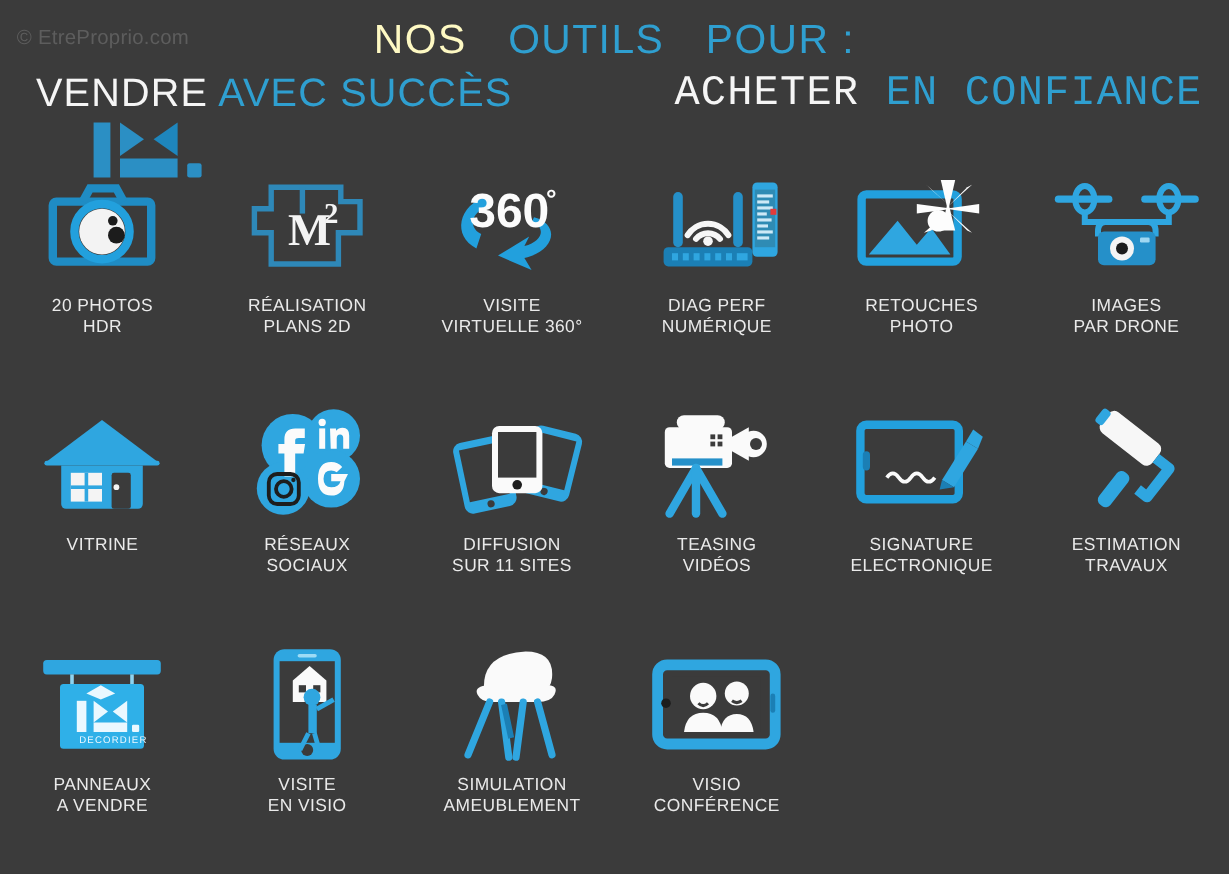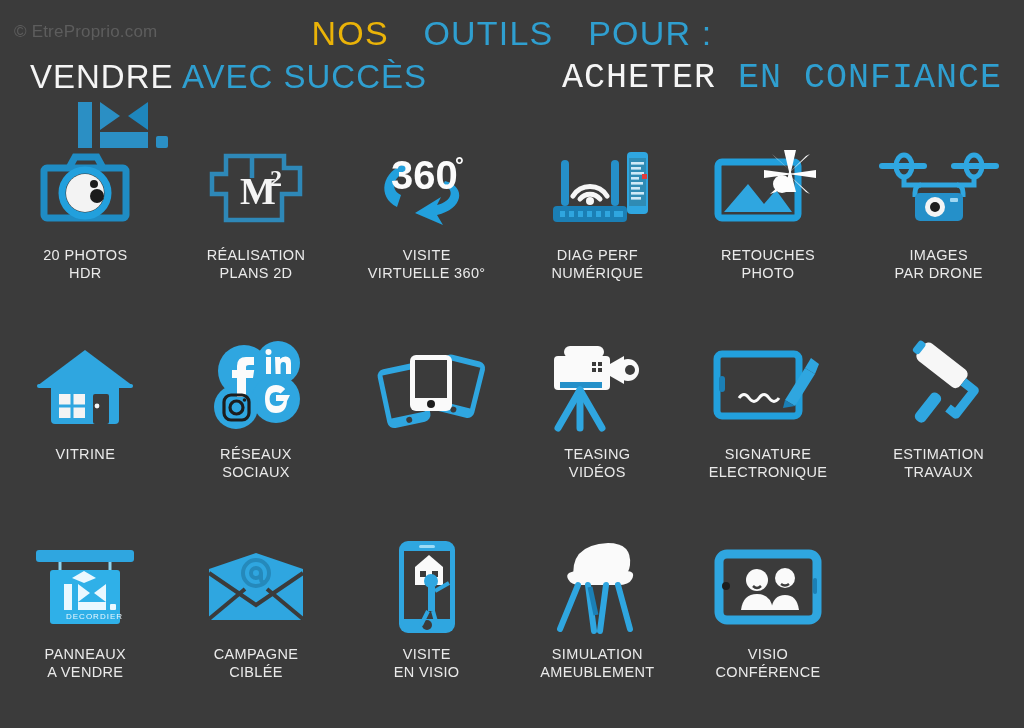--- a/index.html
+++ b/index.html
@@ -25,21 +25,21 @@
     font-family:"Liberation Sans",sans-serif;
     text-align:right;
   }
   
   .title-row{
     position:absolute;top:14px;left:0;width:1024px;
     text-align:center;
     font-size:34px;letter-spacing:1.2px;font-weight:400;
     white-space:nowrap;
   }
-  .title-row .w{color:#eab308;}
+  .title-row .w{color:#fef9c3;}
   .title-row .b{color:#2f9fd0;margin-left:24px;}
   .sub-row{
     position:absolute;top:58px;left:0;width:884px;
     height:42px;
   }
   .sub-left{
     position:absolute;left:30px;top:0;
     font-size:33px;letter-spacing:1px;white-space:nowrap;
   }
   .sub-right{
@@ -308,20 +308,22 @@
             <rect x="71" y="20" width="32" height="42" fill="#3b3b3b"></rect>
             <circle cx="87" cy="67" r="3" fill="#3b3b3b"></circle>
           </g>
           <g>
             <rect x="38" y="12" width="42" height="56" rx="6" fill="#fafafa"></rect>
             <rect x="43" y="17" width="32" height="38" fill="#3b3b3b"></rect>
             <circle cx="59" cy="61" r="4" fill="#1d1d1d"></circle>
           </g>
         </svg>
       </div>
+      <div class="label">DIFFUSION
+SUR 11 SITES</div>
     </div>
 
     <div class="cell">
       <div class="icon-wrap">
         <svg width="106" height="90" viewBox="0 0 106 90">
           <rect x="20" y="4" width="40" height="12" rx="6" fill="#fafafa"></rect>
           <rect x="10" y="14" width="56" height="34" rx="4" fill="#fafafa"></rect>
           <path d="M66 22 l14 -8 v28 l-14 -8 z" fill="#fafafa"></path>
           <circle cx="84" cy="28" r="11" fill="#fafafa"></circle>
           <circle cx="86" cy="28" r="5" fill="#3b3b3b"></circle>
@@ -392,37 +394,20 @@
             <rect x="76" y="60" width="6" height="6" rx="1"></rect>
             <path d="M38 34 l12 -7 l12 7 l-12 5 z"></path>
           </g>
           <text x="32" y="75" font-size="8" fill="#eaf8ff" letter-spacing="1" font-family="'Liberation Sans',sans-serif">DECORDIER</text>
         </svg>
       </div>
       <div class="label">PANNEAUX
 A VENDRE</div>
     </div>
 
-    <div class="cell">
-      <div class="icon-wrap">
-        <svg width="106" height="76" viewBox="0 0 106 76">
-          <path d="M6 20 L53 4 L100 20 V68 a3 3 0 0 1 -3 3 H9 a3 3 0 0 1 -3 -3 Z" fill="#2fa6e0"></path>
-          <path d="M6 24 L53 56 L100 24" fill="none" stroke="#3b3b3b" stroke-width="4"></path>
-          <path d="M6 70 L42 40" fill="none" stroke="#3b3b3b" stroke-width="4"></path>
-          <path d="M100 70 L64 40" fill="none" stroke="#3b3b3b" stroke-width="4"></path>
-          <g fill="none" stroke="#2589bb" stroke-width="4">
-            <circle cx="53" cy="24" r="13"></circle>
-            <circle cx="53" cy="24" r="5"></circle>
-            <path d="M58 24 v6 q0 4 5 3"></path>
-          </g>
-        </svg>
-      </div>
-      <div class="label">CAMPAGNE
-CIBLÉE</div>
-    </div>
 
     <div class="cell">
       <div class="icon-wrap">
         <svg width="72" height="96" viewBox="0 0 72 96">
           <rect x="8" y="2" width="56" height="92" rx="9" fill="#2fa6e0"></rect>
           <rect x="13" y="12" width="46" height="68" fill="#3b3b3b"></rect>
           <circle cx="36" cy="86" r="5" fill="#3b3b3b"></circle>
           <rect x="28" y="6" width="16" height="3" rx="1.5" fill="#9ddbf5"></rect>
           <path d="M24 28 L38 16 L52 28 V46 H24 Z" fill="#fafafa"></path>
           <g fill="#3b3b3b">

